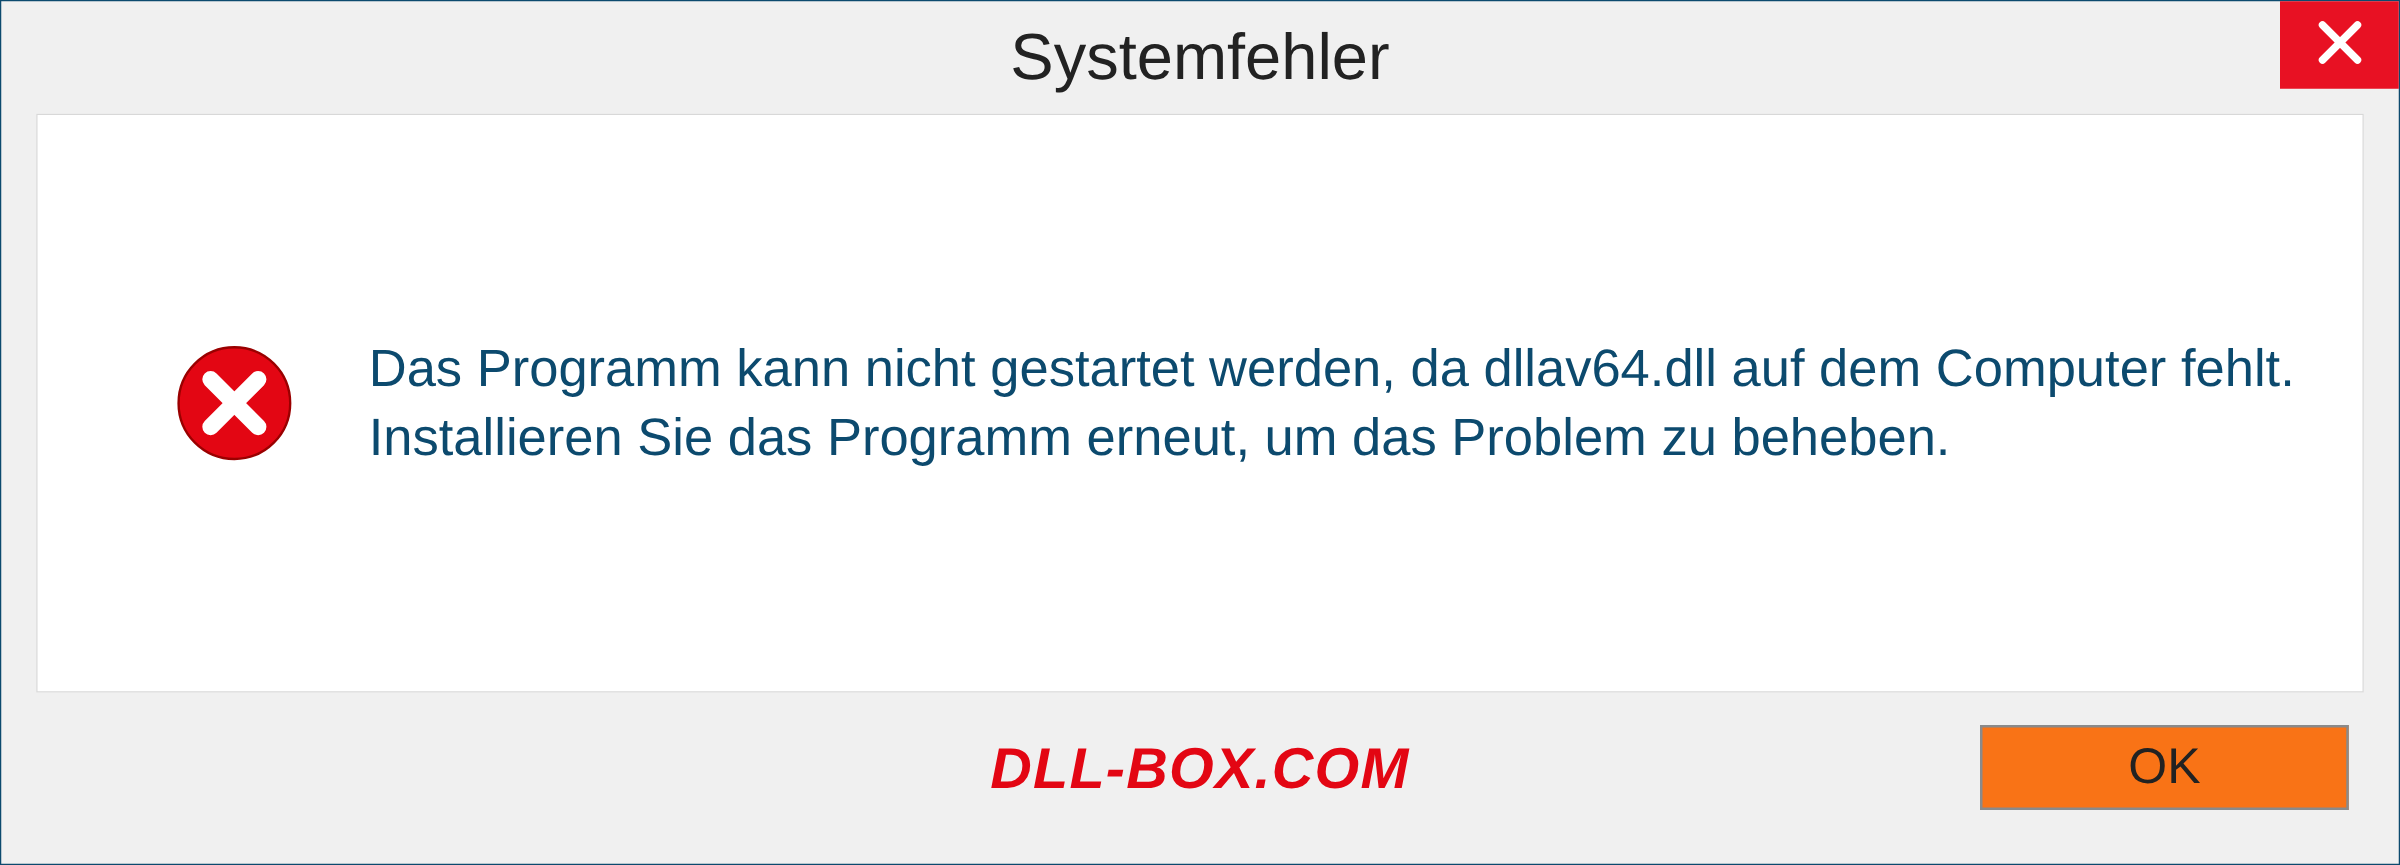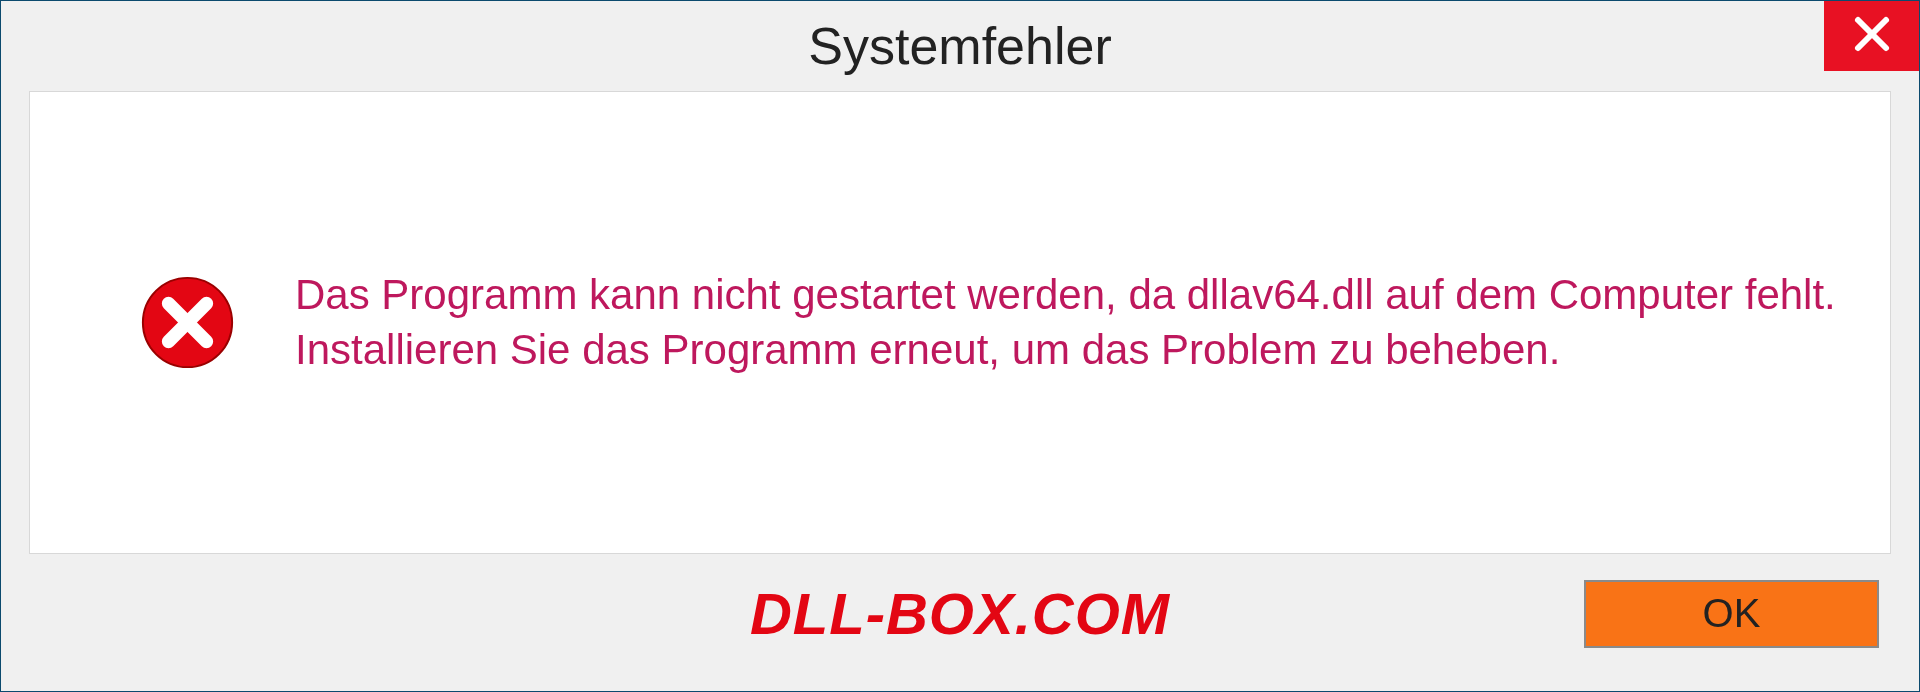--- a/index.html
+++ b/index.html
@@ -72,38 +72,38 @@
     }
     
     .error-icon svg {
       width: 100%;
       height: 100%;
     }
     
     .message {
       font-size: 42px;
       line-height: 1.3;
-      color: #be185d;
+      color: #0c4a6e;
       font-weight: 400;
     }
     
     .footer {
       height: 125px;
       display: flex;
       align-items: center;
       justify-content: flex-end;
       padding: 0 40px 30px 40px;
       position: relative;
     }
     
     .watermark {
       position: absolute;
       left: 50%;
       transform: translateX(-50%);
-      font-size: 58px;
+      font-size: 46px;
       font-weight: 800;
       font-style: italic;
       color: #e30613;
       letter-spacing: 1px;
       font-family: Arial, sans-serif;
     }
     
     .ok-btn {
       width: 295px;
       height: 68px;

